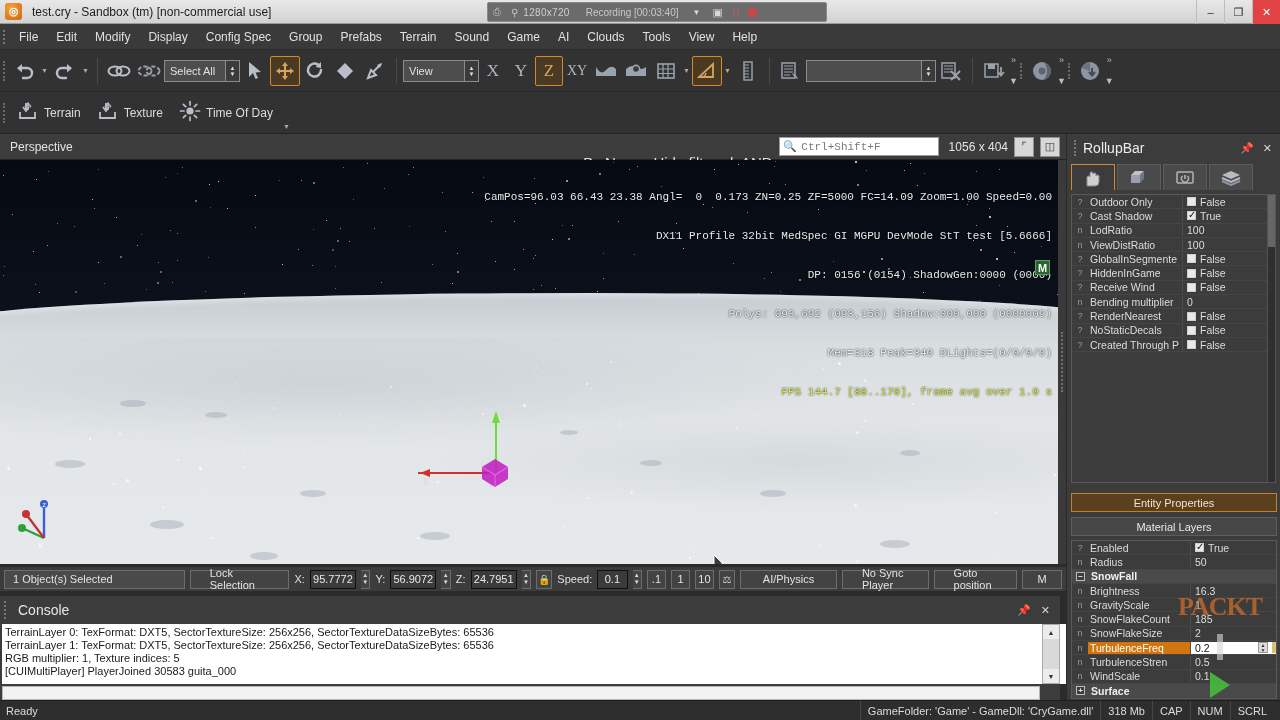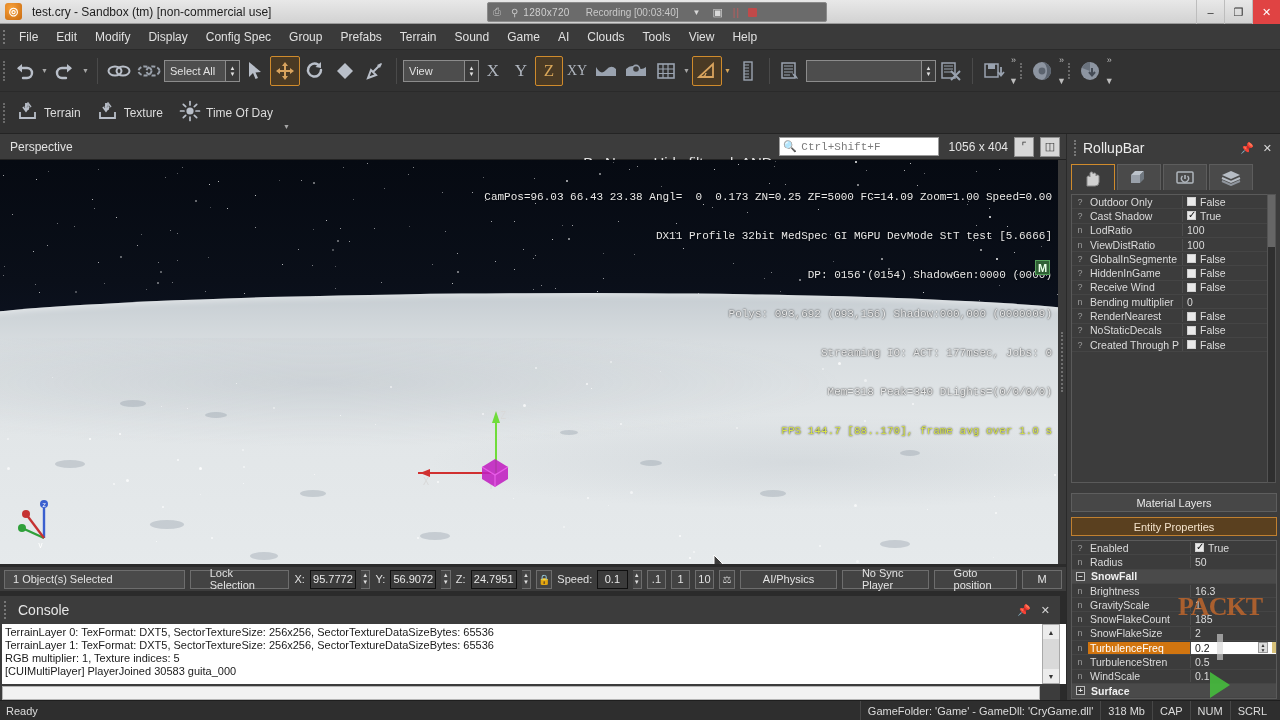--- a/index.html
+++ b/index.html
@@ -915,21 +915,20 @@
 
     <svg class="cursor-arrow" viewBox="0 0 12 18">
       <path d="M1 1 L1 14 L4 11 L6 16 L8 15 L6 10.5 L10 10 Z" fill="#3b3b3b" stroke="#fff" stroke-width="1"></path>
     </svg>
 
     <div class="dbg">
       <div class="l1">CamPos=96.03 66.43 23.38 Angl=  0  0.173 ZN=0.25 ZF=5000 FC=14.09 Zoom=1.00 Speed=0.00</div>
       <div>DX11 Profile 32bit MedSpec GI MGPU DevMode StT test [5.6666]</div>
       <div>DP: 0156 (0154) ShadowGen:0000 (0000)</div>
       <div>Polys: 093,692 (093,156) Shadow:000,000 (0000009)</div>
-      <div>Streaming IO: ACT: 177msec, Jobs: 0</div>
       <div>Mem=318 Peak=340 DLights=(0/0/0/0)</div>
       <div class="fps">FPS 144.7 [88..170], frame avg over 1.0 s</div>
     </div>
 
     <div class="m-badge">M</div>
   </div>
   <div class="vp-grip"></div>
 
   <div class="selbar">
     <div class="sel-field wide">1 Object(s) Selected</div>
@@ -1105,22 +1104,22 @@
               <span>False</span>
             </div>
           </div>
         </div>
     </div>
     <div class="prop-scroll">
       <div class="thumb"></div>
     </div>
 
     <div style="position:absolute;left:0;top:354px;width:214px;">
+      <div class="band accent">Entity Properties</div>
       <div class="band">Material Layers</div>
-      <div class="band accent">Entity Properties</div>
 
       <div style="margin:4px 4px 0 4px;border:1px solid #5a5a5a;">
         <div class="grid" id="entity-grid">
             <div class="grow">
               <div class="gi">?</div>
               <div class="gn">Enabled</div>
               <div class="gv">
                 <span class="cbox on"></span>
                 <span>True</span>
               </div>

